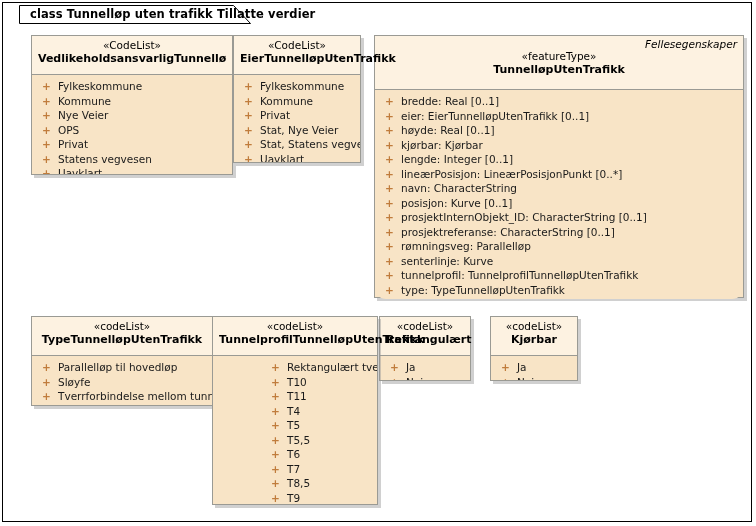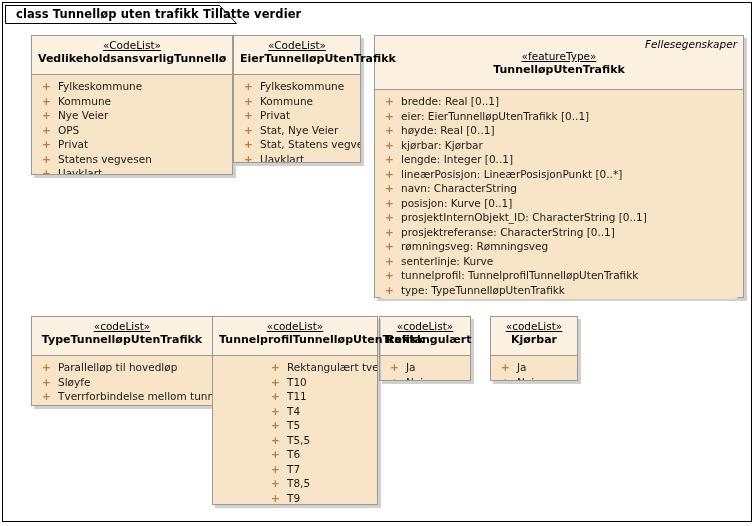--- a/index.html
+++ b/index.html
@@ -23,21 +23,21 @@
     width: 750px;
     height: 520px;
     border: 1px solid #000000;
     box-sizing: border-box;
     background: #ffffff;
   }
 
   
   #frame-tab {
     position: absolute;
-    left: 2px;
+    left: 16px;
     top: 2px;
     height: 19px;
     width: 232px;
     box-sizing: border-box;
   }
   #frame-tab .tab-shape {
     position: absolute;
     left: 0;
     top: 0;
     width: 232px;
@@ -68,21 +68,20 @@
     border-bottom: 1px solid #9a9a94;
     padding: 3px 6px 4px 6px;
     text-align: center;
     position: relative;
   }
   .uml-box .stereotype {
     font-size: 10.5px;
     color: #000000;
     line-height: 13px;
     white-space: nowrap;
-    text-decoration: underline;
   }
   .uml-box .classname {
     font-size: 11px;
     font-weight: bold;
     color: #000000;
     line-height: 14px;
     white-space: nowrap;
   }
   .uml-box .package-label {
     position: absolute;
@@ -274,21 +273,21 @@
       <span class="attr">
         <span class="vis">+</span><span class="atext">posisjon: Kurve [0..1]</span>
       </span>
       <span class="attr">
         <span class="vis">+</span><span class="atext">prosjektInternObjekt_ID: CharacterString [0..1]</span>
       </span>
       <span class="attr">
         <span class="vis">+</span><span class="atext">prosjektreferanse: CharacterString [0..1]</span>
       </span>
       <span class="attr">
-        <span class="vis">+</span><span class="atext">rømningsveg: Rømningsveg</span>
+        <span class="vis">+</span><span class="atext">rømningsveg: Parallelløp</span>
       </span>
       <span class="attr">
         <span class="vis">+</span><span class="atext">senterlinje: Kurve</span>
       </span>
       <span class="attr">
         <span class="vis">+</span><span class="atext">tunnelprofil: TunnelprofilTunnelløpUtenTrafikk</span>
       </span>
       <span class="attr">
         <span class="vis">+</span><span class="atext">type: TypeTunnelløpUtenTrafikk</span>
       </span>

